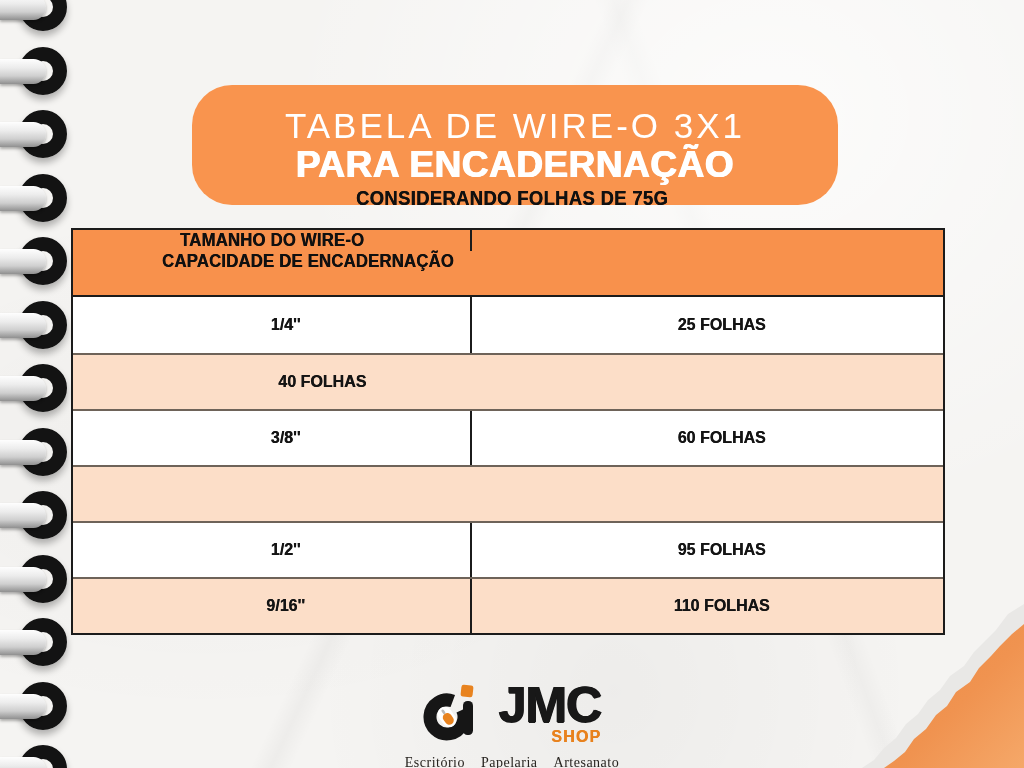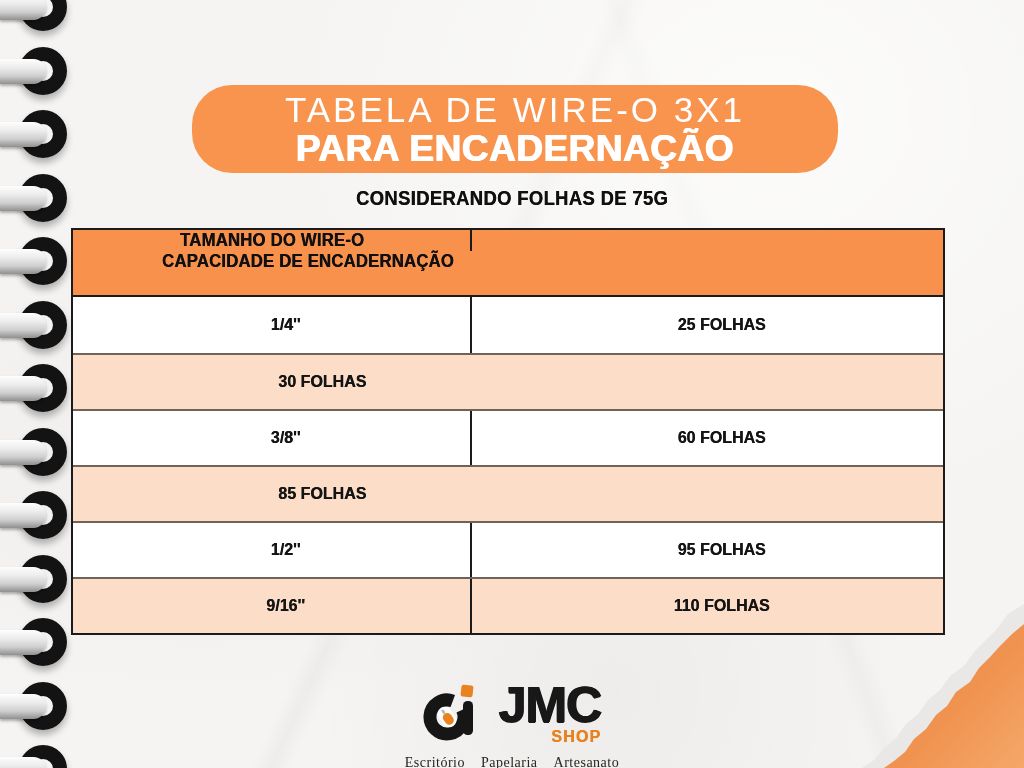--- a/index.html
+++ b/index.html
@@ -28,21 +28,21 @@
   .spiral-unit .wire {
     position:absolute; left:0; top:12px; width:46px; height:25px;
     border-radius:0 12.5px 12.5px 0;
     background:linear-gradient(to bottom,#fefefe 0%,#ececec 35%,#cfcfcf 68%,#909090 100%);
     box-shadow:0 2px 3px rgba(0,0,0,0.3);
     z-index:2;
   }
 
   
   .banner {
-    position:absolute; left:192px; top:85px; width:646px; height:88px;
+    position:absolute; left:192px; top:85px; width:646px; height:120px;
     border-radius:40px; background:#F9944E;
     display:flex; flex-direction:column; align-items:center; justify-content:center;
     color:#ffffff; text-align:center; line-height:1.0;
   }
   .banner .l1 { font-size:35px; font-weight:400; letter-spacing:3px; }
   .banner .l2 { font-size:37px; font-weight:700; letter-spacing:0.5px; margin-top:3px;
                 text-shadow:0.6px 0 currentColor,-0.6px 0 currentColor; }
 
   .subtitle {
     position:absolute; left:0; top:187px; width:1024px; text-align:center;
@@ -162,28 +162,27 @@
       <div class="th c2">
         <span>CAPACIDADE DE ENCADERNAÇÃO</span>
       </div>
     </div>
     <div id="tbody">
         <div class="trow">
           <div class="tcell c1">1/4''</div>
           <div class="tcell c2">25 FOLHAS</div>
         </div>
         <div class="trow alt">
-          <div class="tcell c2">30 FOLHAS</div>
+          <div class="tcell c2">40 FOLHAS</div>
         </div>
         <div class="trow">
           <div class="tcell c1">3/8''</div>
           <div class="tcell c2">60 FOLHAS</div>
         </div>
         <div class="trow alt">
-          <div class="tcell c2">85 FOLHAS</div>
         </div>
         <div class="trow">
           <div class="tcell c1">1/2''</div>
           <div class="tcell c2">95 FOLHAS</div>
         </div>
         <div class="trow alt">
           <div class="tcell c1">9/16''</div>
           <div class="tcell c2">110 FOLHAS</div>
         </div>
       </div>

